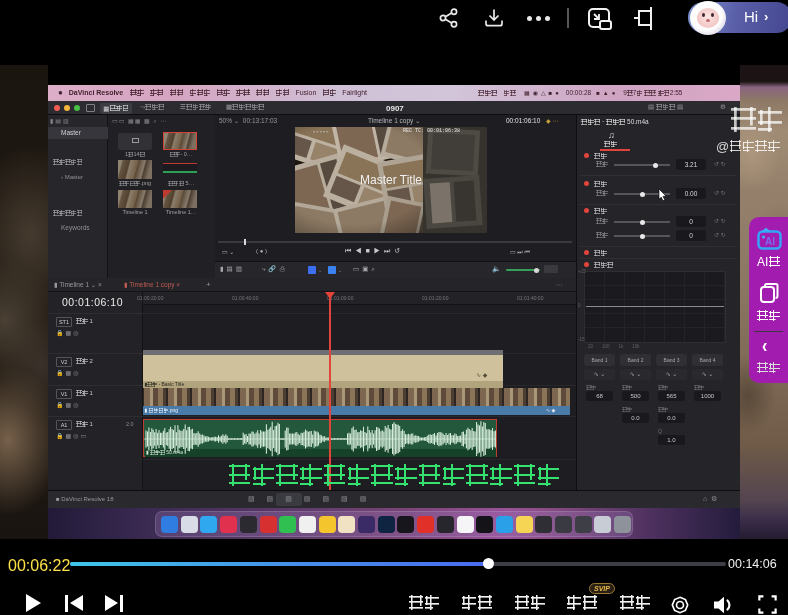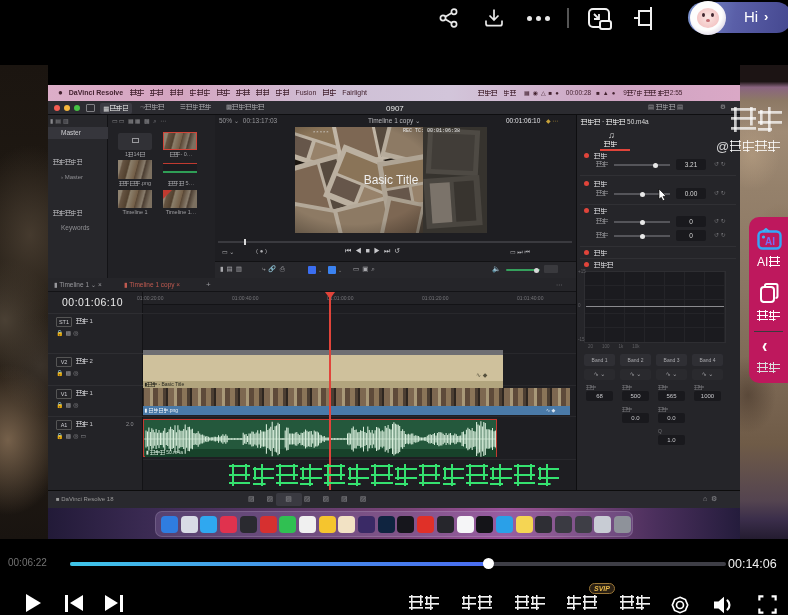--- a/index.html
+++ b/index.html
@@ -80,21 +80,21 @@
     <div class="a" id="rz" style="left:0;top:36px;width:692px;height:407px;background:#222226">
 <div class="a" style="left:0;top:0;width:692px;height:14px;background:#2b2b30;border-bottom:1px solid #0e0e10"></div>
 <div class="a" style="left:6px;top:4px;width:6px;height:6px;border-radius:50%;background:#f45c52"></div>
 <div class="a" style="left:16px;top:4px;width:6px;height:6px;border-radius:50%;background:#f5b63d"></div>
 <div class="a" style="left:26px;top:4px;width:6px;height:6px;border-radius:50%;background:#46c145"></div>
 <div class="a" style="left:38px;top:3px;width:9px;height:8px;border:1px solid #808084;border-radius:1px"></div>
 <div class="a" style="left:52px;top:1.5px;width:32px;height:11px;background:#3c3c43;border-radius:2px;color:#d8d8d8;font-size:6.5px;line-height:11px;text-align:center">▦<span class="g"></span><span class="h"></span><span class="g"></span></div>
 <div class="a" style="left:92px;top:2px;color:#98989c;font-size:6.5px">⤳<span class="g"></span><span class="h"></span><span class="g"></span></div>
 <div class="a" style="left:132px;top:2px;color:#98989c;font-size:6.5px">☰<span class="g"></span><span class="h"></span><span class="g"></span><span class="h"></span></div>
 <div class="a" style="left:178px;top:2px;color:#98989c;font-size:6.5px">▩<span class="g"></span><span class="h"></span><span class="g"></span><span class="h"></span><span class="g"></span></div>
-<div class="a" style="left:338px;top:2.5px;color:#e8e8e8;font-size:8px;font-weight:normal">0907</div>
+<div class="a" style="left:338px;top:2.5px;color:#e8e8e8;font-size:8px;font-weight:bold">0907</div>
 <div class="a" style="left:600px;top:2px;color:#98989c;font-size:6.5px">▤ <span class="g"></span><span class="h"></span><span class="g"></span> ▤</div>
 <div class="a" style="left:672px;top:2px;color:#98989c;font-size:6.5px">⚙</div>
 <div class="a" style="left:0;top:14px;width:60px;height:163px;background:#27272b;border-right:1px solid #131316"></div>
 <div class="a" style="left:2px;top:16px;color:#88888c;font-size:6px;letter-spacing:2px">▮▤▥</div>
 <div class="a" style="left:0;top:26px;width:60px;height:12px;background:#36363c"></div>
 <div class="a" style="left:13px;top:28px;color:#d0d0d4;font-size:6.5px">Master</div>
 <div class="a" style="left:5px;top:58px;color:#a8a8ac;font-size:6px"><span class="g"></span><span class="h"></span><span class="g"></span><span class="h"></span><span class="g"></span></div>
 <div class="a" style="left:13px;top:73px;color:#909094;font-size:6px">› Master</div>
 <div class="a" style="left:5px;top:109px;color:#a8a8ac;font-size:6px"><span class="g"></span><span class="h"></span><span class="g"></span><span class="h"></span><span class="g"></span></div>
 <div class="a" style="left:13px;top:123px;color:#909094;font-size:6.5px">Keywords</div>
@@ -160,21 +160,21 @@
           <div class="a" style="left:128px;top:0;width:64px;height:106px;background:#36332e"></div>
           <div class="a" style="left:132px;top:2px;width:52px;height:46px;transform:rotate(3deg);background:#4e4a44">
             <div class="a" style="left:10%;top:10%;width:80%;height:80%;background:#413d38"></div>
           </div>
           <div class="a" style="left:130px;top:50px;width:56px;height:50px;transform:rotate(-4deg);background:#4a4640">
             <div class="a" style="left:10%;top:10%;width:36%;height:80%;background:#7b736a"></div>
             <div class="a" style="left:54%;top:10%;width:36%;height:80%;background:#38342f"></div>
           </div>
           <div class="a" style="left:18px;top:2px;color:#d8d8d8;font-size:4px;letter-spacing:1px">×××××</div>
           <div class="a" style="left:108px;top:1px;color:#e8e8e8;font-size:5px;font-family:'Liberation Mono',monospace">REC TC: 00:01:06:38</div>
-          <div class="a" style="left:0;top:46px;width:192px;text-align:center;color:#f0f0f0;font-size:12px">Basic Title</div>
+          <div class="a" style="left:0;top:46px;width:192px;text-align:center;color:#f0f0f0;font-size:12px">Master Title</div>
         </div>
 <div class="a" style="left:170px;top:140px;width:354px;height:2px;background:#3a3a3f"></div>
 <div class="a" style="left:196px;top:138px;width:2px;height:6px;background:#d8d8d8"></div>
 <div class="a" style="left:174px;top:147px;color:#b0b0b4;font-size:6px">▭ ⌄</div>
 <div class="a" style="left:208px;top:147px;color:#b0b0b4;font-size:6px">( ● )</div>
 <div class="a" style="left:297px;top:146px;color:#c8c8cc;font-size:7px;letter-spacing:4px">⏮◀■▶⏭↺</div>
 <div class="a" style="left:462px;top:147px;color:#b0b0b4;font-size:6px">▭ ⏭ ⏮</div>
 <div class="a" style="left:167px;top:160px;width:361px;height:17px;background:#27272b;border-top:1px solid #121214"></div>
 <div class="a" style="left:172px;top:164px;color:#a8a8ac;font-size:6.5px;letter-spacing:3px">▮▤▥</div>
 <div class="a" style="left:214px;top:164px;color:#a8a8ac;font-size:6.5px;letter-spacing:3px">⤷🔗⎙</div>
@@ -359,21 +359,21 @@
     </div>
   </div>
 
   <div class="a" style="left:730px;top:40px;font-size:27px;font-weight:bold;color:rgba(255,255,255,.72)"><span class="g"></span><span class="h"></span></div>
   <div class="a" style="left:716px;top:74px;font-size:13px;color:rgba(255,255,255,.8)">@<span class="g"></span><span class="h"></span><span class="g"></span><span class="h"></span></div>
 
   <div class="a" style="left:0;top:397px;width:788px;text-align:center;font-size:24px;font-weight:bold;color:#35e270;text-shadow:0 0 2px #031,1px 1px 0 #021">
     <span class="g"></span><span class="h"></span><span class="g"></span><span class="h"></span><span class="g"></span><span class="h"></span><span class="g"></span><span class="h"></span><span class="g"></span><span class="h"></span><span class="g"></span><span class="h"></span><span class="g"></span><span class="h"></span>
   </div>
 
-  <div class="a" style="left:749px;top:152px;width:39px;height:166px;background:#be185d;border-radius:10px 0 0 10px">
+  <div class="a" style="left:749px;top:152px;width:39px;height:166px;background:#a21caf;border-radius:10px 0 0 10px">
     <svg class="a" style="left:8px;top:11px" width="25" height="22" viewBox="0 0 25 22" fill="none">
         <rect x="1.5" y="3.5" width="22" height="17" rx="4" stroke="url(#lg1)" stroke-width="2.4"></rect>
         <path d="M6 3.5 9 1l3 2.5" stroke="#41b0f5" stroke-width="2"></path>
         <circle cx="6.5" cy="9" r="1.6" fill="#41b0f5"></circle>
         <text x="8" y="16.5" font-size="10" font-weight="bold" fill="#7a6cf0">AI</text>
         <defs>
           <linearGradient id="lg1" x1="0" y1="0" x2="25" y2="22">
             <stop offset="0" stop-color="#31a8f8"></stop>
             <stop offset="1" stop-color="#8a5cf0"></stop>
           </linearGradient>
@@ -385,21 +385,21 @@
         <path d="M6 4V2.5A1.5 1.5 0 0 1 7.5 1H17a1.5 1.5 0 0 1 1.5 1.5V13a2 2 0 0 1-2 2"></path>
       </svg>
     <div class="a" style="left:0;top:92px;width:39px;text-align:center;font-size:12px;color:#fff"><span class="g"></span><span class="h"></span></div>
     <div class="a" style="left:5px;top:114px;width:29px;height:1px;background:#3a3a3e"></div>
     <div class="a" style="left:13px;top:120px;font-size:16px;font-weight:bold;color:#fff;transform:scaleY(1.3)">‹</div>
     <div class="a" style="left:0;top:144px;width:39px;text-align:center;font-size:12px;color:#ddd"><span class="g"></span><span class="h"></span></div>
   </div>
 </div>
 
 <div class="a" style="left:0;top:539px;width:788px;height:76px;background:#000">
-  <div class="a" style="left:8px;top:17.5px;font-size:10px;color:#737373">00:06:22</div>
+  <div class="a" style="left:8px;top:17.5px;font-size:16px;color:#fde047">00:06:22</div>
   <div class="a" style="left:70px;top:23px;width:656px;height:4px;border-radius:2px;background:#3e3e46"></div>
   <div class="a" style="left:70px;top:23px;width:418px;height:4px;border-radius:2px;background:linear-gradient(90deg,#3fc6e9,#458ee8 55%,#4a6cf0)"></div>
   <div class="a" style="left:483px;top:18.5px;width:11px;height:11px;border-radius:50%;background:#fff"></div>
   <div class="a" style="left:728px;top:17.5px;font-size:12.5px;color:#f0f0f0">00:14:06</div>
 
   <div class="a" style="left:26px;top:55px;width:0;height:0;border-left:15px solid #fff;border-top:9.5px solid transparent;border-bottom:9.5px solid transparent"></div>
   <div class="a" style="left:65px;top:56px;width:3px;height:17px;background:#fff"></div>
   <div class="a" style="left:70px;top:56px;width:0;height:0;border-right:13px solid #fff;border-top:8.5px solid transparent;border-bottom:8.5px solid transparent"></div>
   <div class="a" style="left:105px;top:56px;width:0;height:0;border-left:13px solid #fff;border-top:8.5px solid transparent;border-bottom:8.5px solid transparent"></div>
   <div class="a" style="left:120px;top:56px;width:3px;height:17px;background:#fff"></div>

